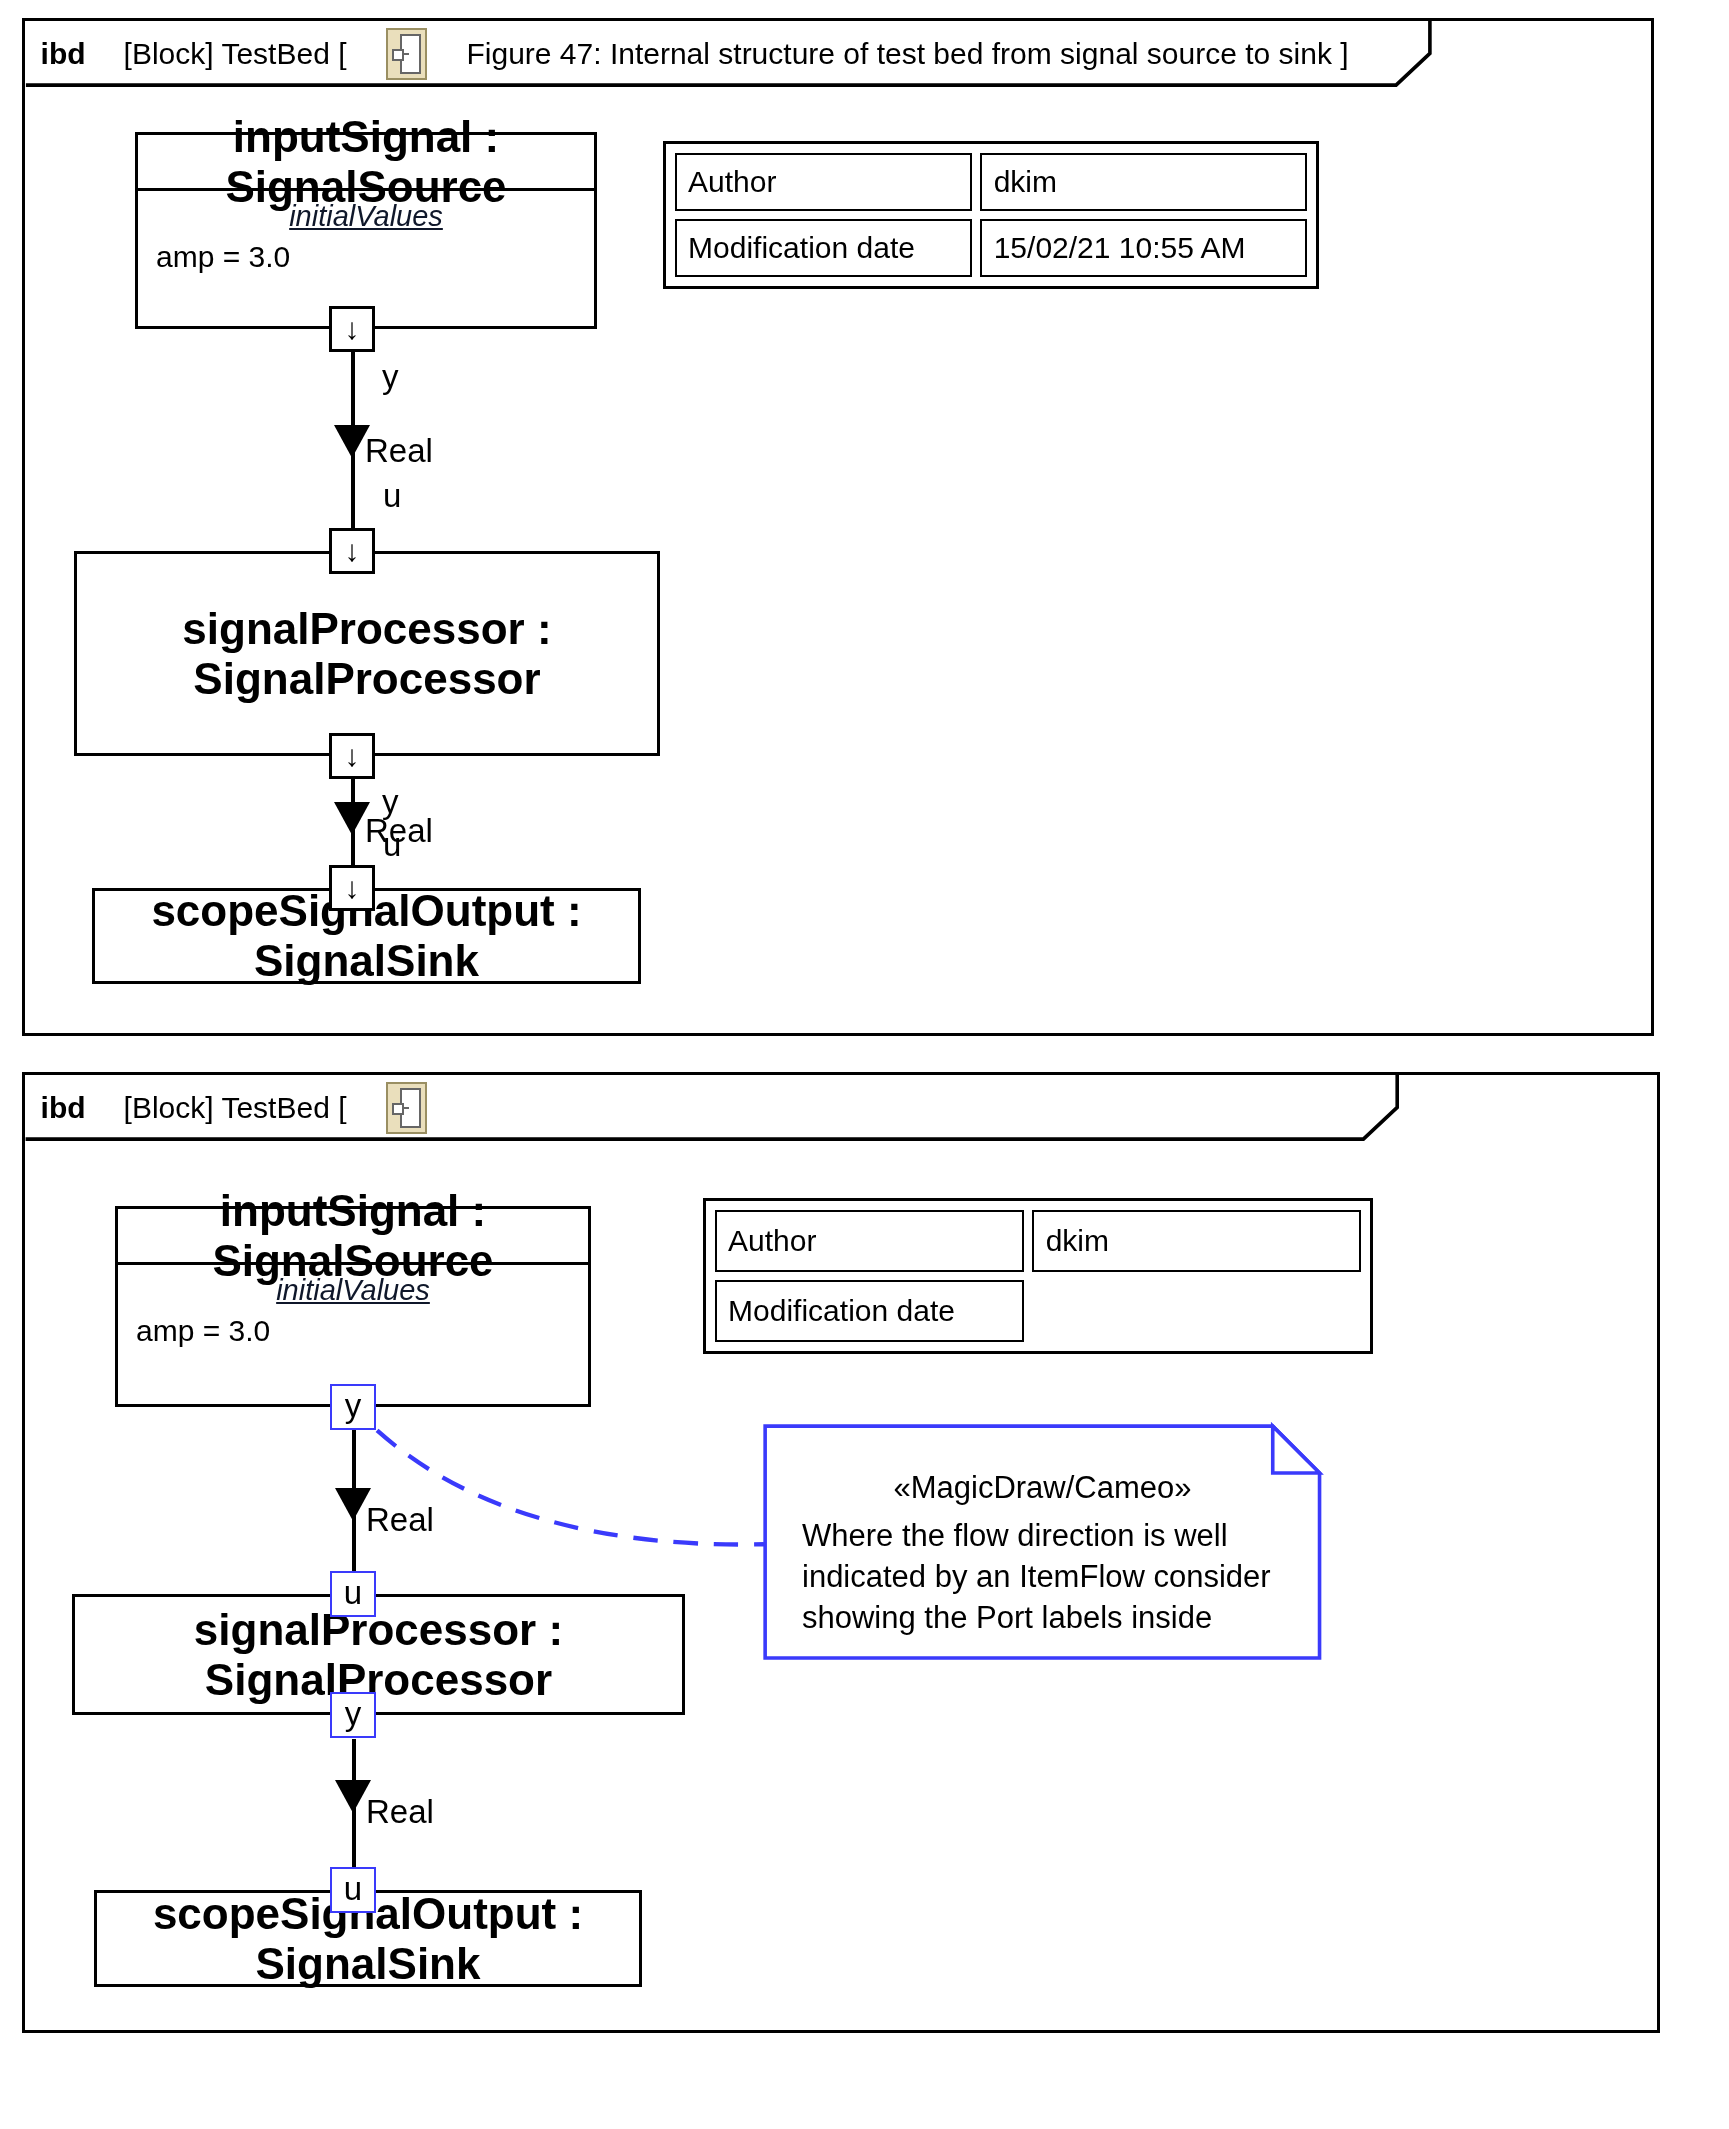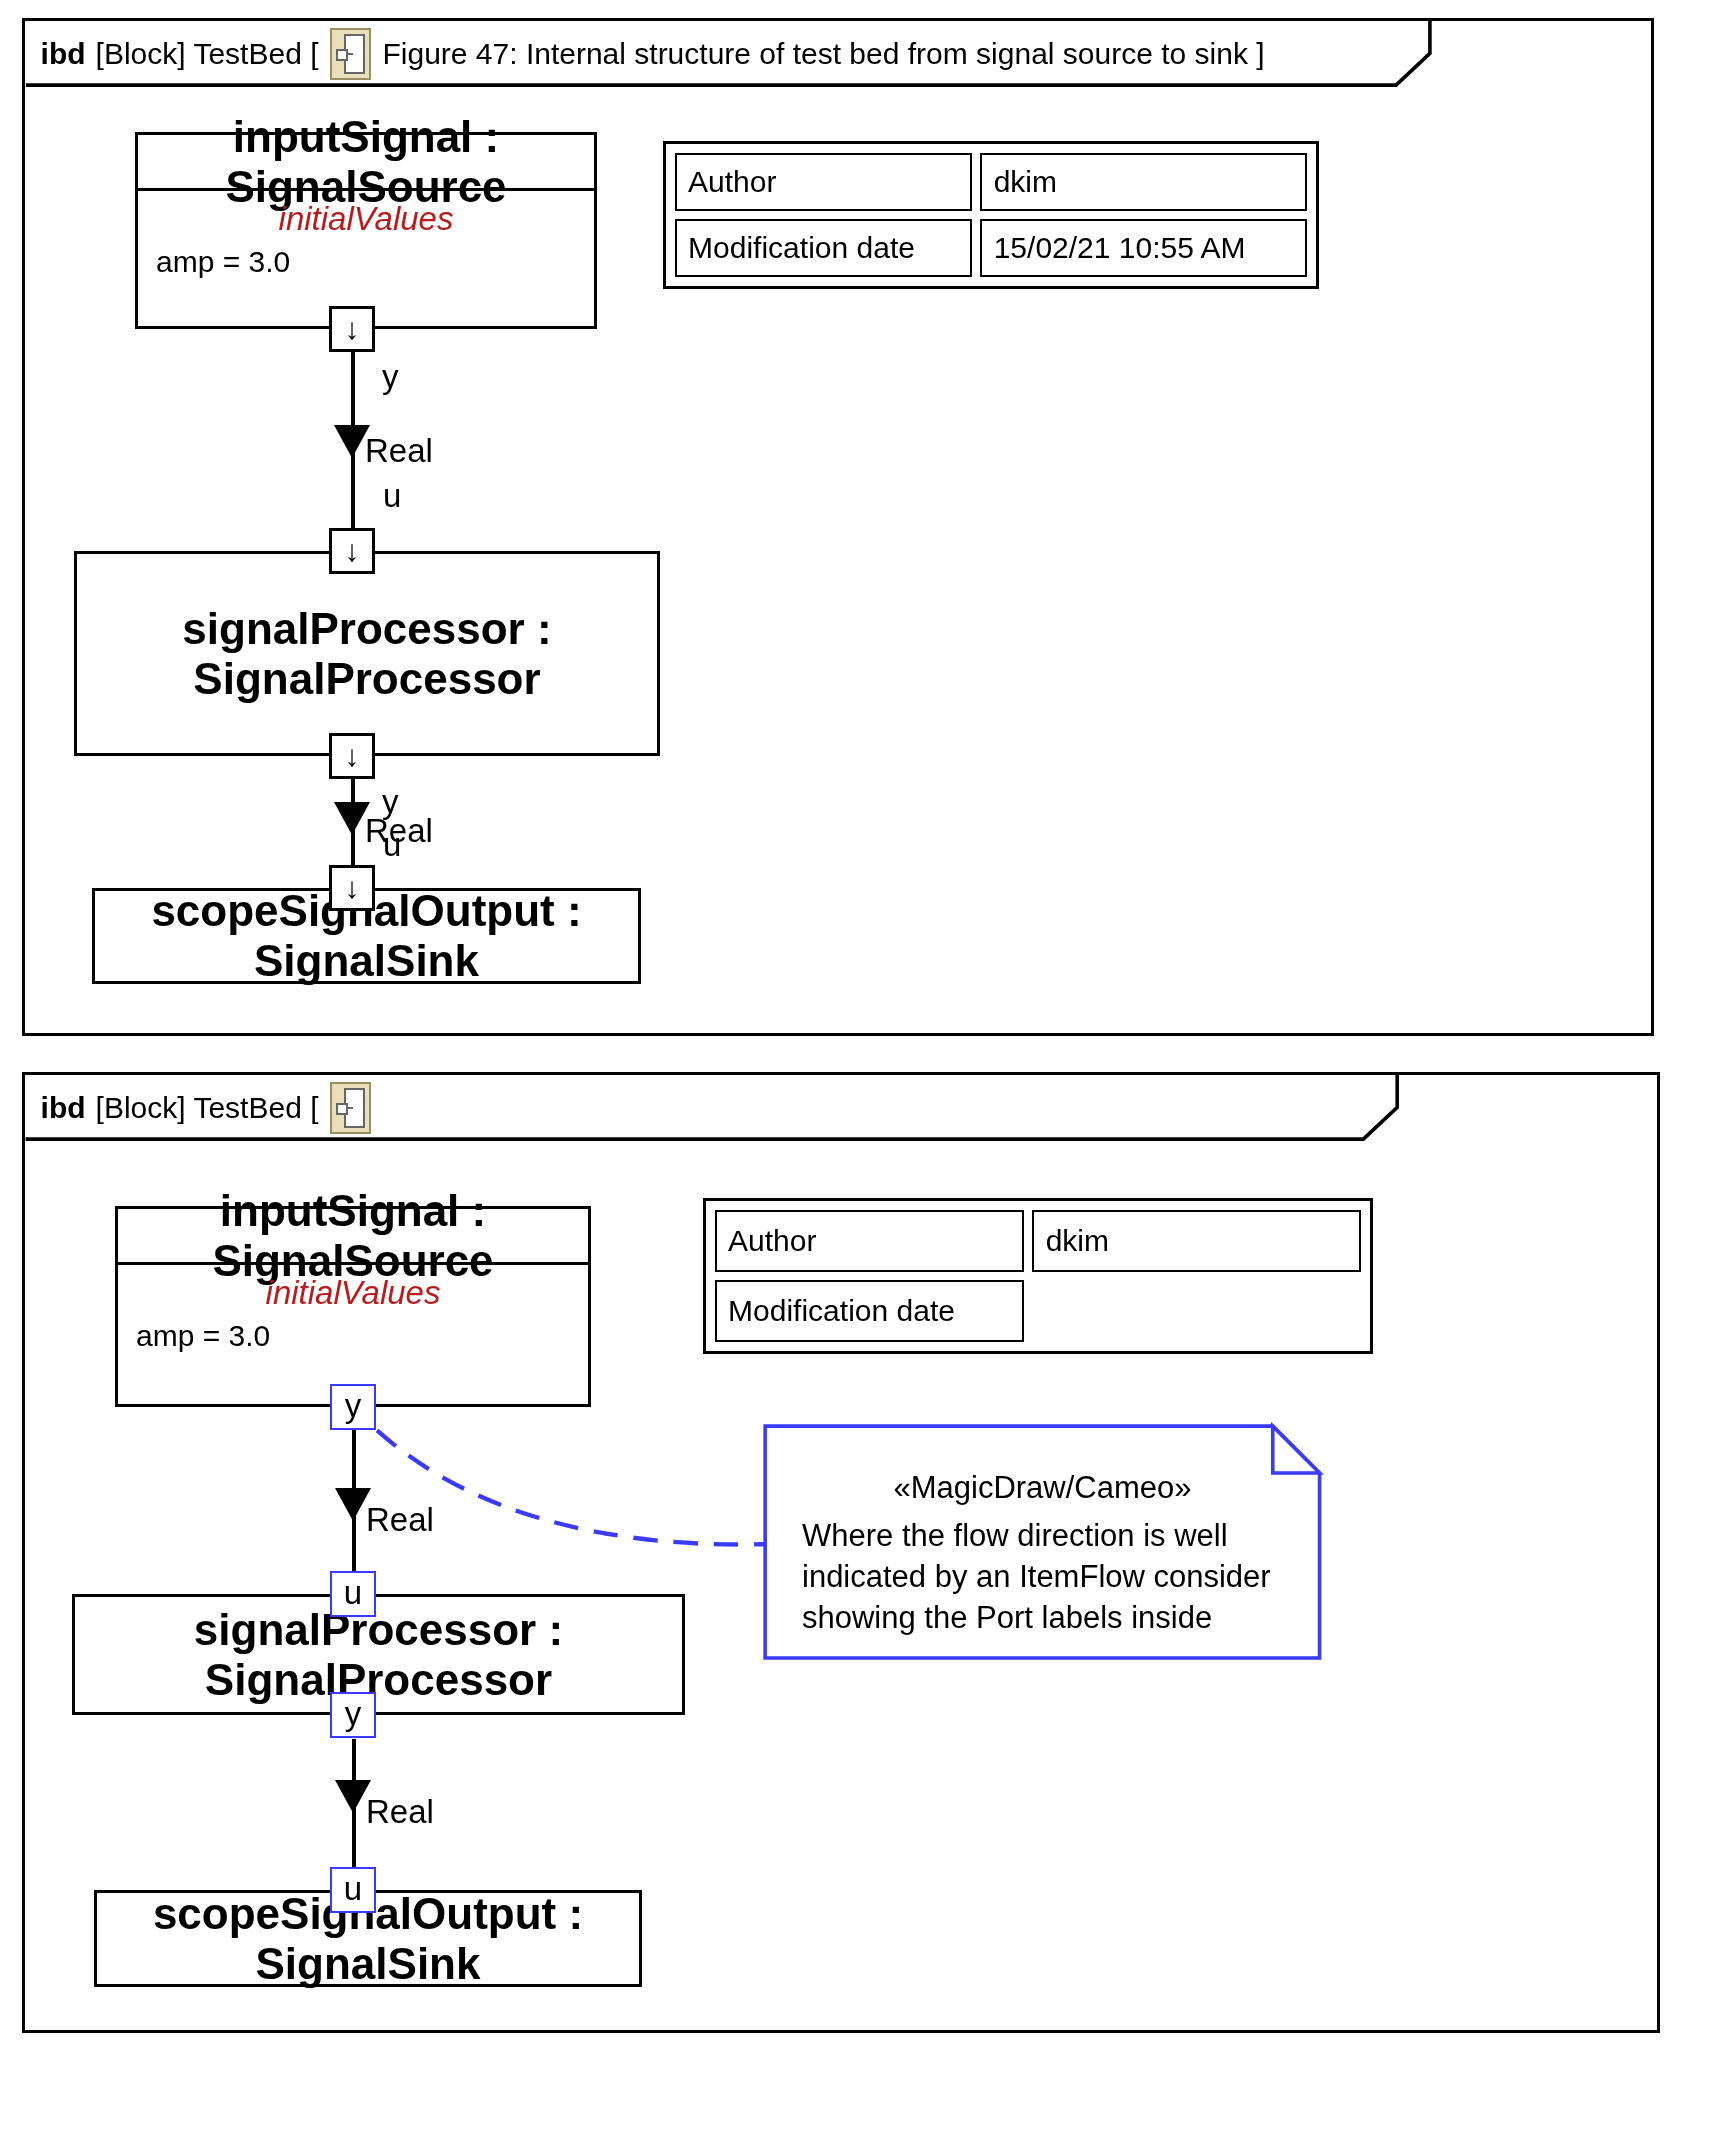--- a/index.html
+++ b/index.html
@@ -2,37 +2,37 @@
 <html style="font-size:11.5px"><head>
 <meta charset="utf-8">
 <style>
   html,body{margin:0;padding:0;background:#fff;}
   #page{position:relative;width:1730px;height:2129px;background:#fff;
         font-family:"Liberation Sans",sans-serif;color:#000;overflow:hidden;}
 
   .frame{position:absolute;border:3.6px solid #000;background:#fff;box-sizing:border-box;}
   .tabsvg{position:absolute;left:0;top:0;}
   .frame-title{position:absolute;left:16px;top:7.2px;height:52px;display:flex;
-               align-items:center;font-size:30px;white-space:nowrap;}
+               align-items:center;font-size:30px;white-space:nowrap;gap:28px;}
   .frame-kind{font-weight:bold;margin-right:10px;}
   .frame-type{margin-right:11.5px;}
   .dicon{display:inline-block;position:relative;width:37px;height:48px;
          background:#EADFBC;border:2.2px solid #9A8F62;margin-right:11.5px;flex:0 0 auto;}
   .dicon .page{position:absolute;right:3.6px;top:3.6px;width:17.3px;height:36px;
                background:#fff;border:2.2px solid #666;}
   .dicon .sq{position:absolute;left:3.6px;top:19px;width:8px;height:8px;
              background:#fff;border:2.2px solid #666;}
   .dicon .lnk{position:absolute;left:13.7px;top:23px;width:7.2px;height:2.2px;background:#666;}
 
   .block{position:absolute;border:3.6px solid #000;background:#fff;box-sizing:border-box;z-index:2;}
   .block-head{display:flex;align-items:center;justify-content:center;
               border-bottom:3.6px solid #000;}
   .block-name{font-weight:bold;font-size:44px;text-align:center;}
   .block.single{display:flex;align-items:center;justify-content:center;}
-  .stereo{color:#b91c1c;font-style:italic;font-size:33px;text-align:center;margin-top:8.6px;}
+  .stereo{color:#0f172a;font-style:italic;font-size:29px;text-align:center;margin-top:8.6px;text-decoration:underline;}
   .slot{font-size:30px;padding-left:18px;margin-top:7.2px;}
 
   .port{position:absolute;width:46px;height:46px;background:#fff;border:3.6px solid #000;
         box-sizing:border-box;display:flex;align-items:center;justify-content:center;
         font-size:30px;z-index:5;}
   .port.blue{border:2.9px solid #3A3AFB;font-size:33px;padding-bottom:2.9px;}
 
   .vline{position:absolute;width:3.6px;background:#000;z-index:1;}
   .arrowhead{position:absolute;width:0;height:0;border-left:18px solid transparent;
              border-right:18px solid transparent;border-top:33px solid #000;z-index:3;}

